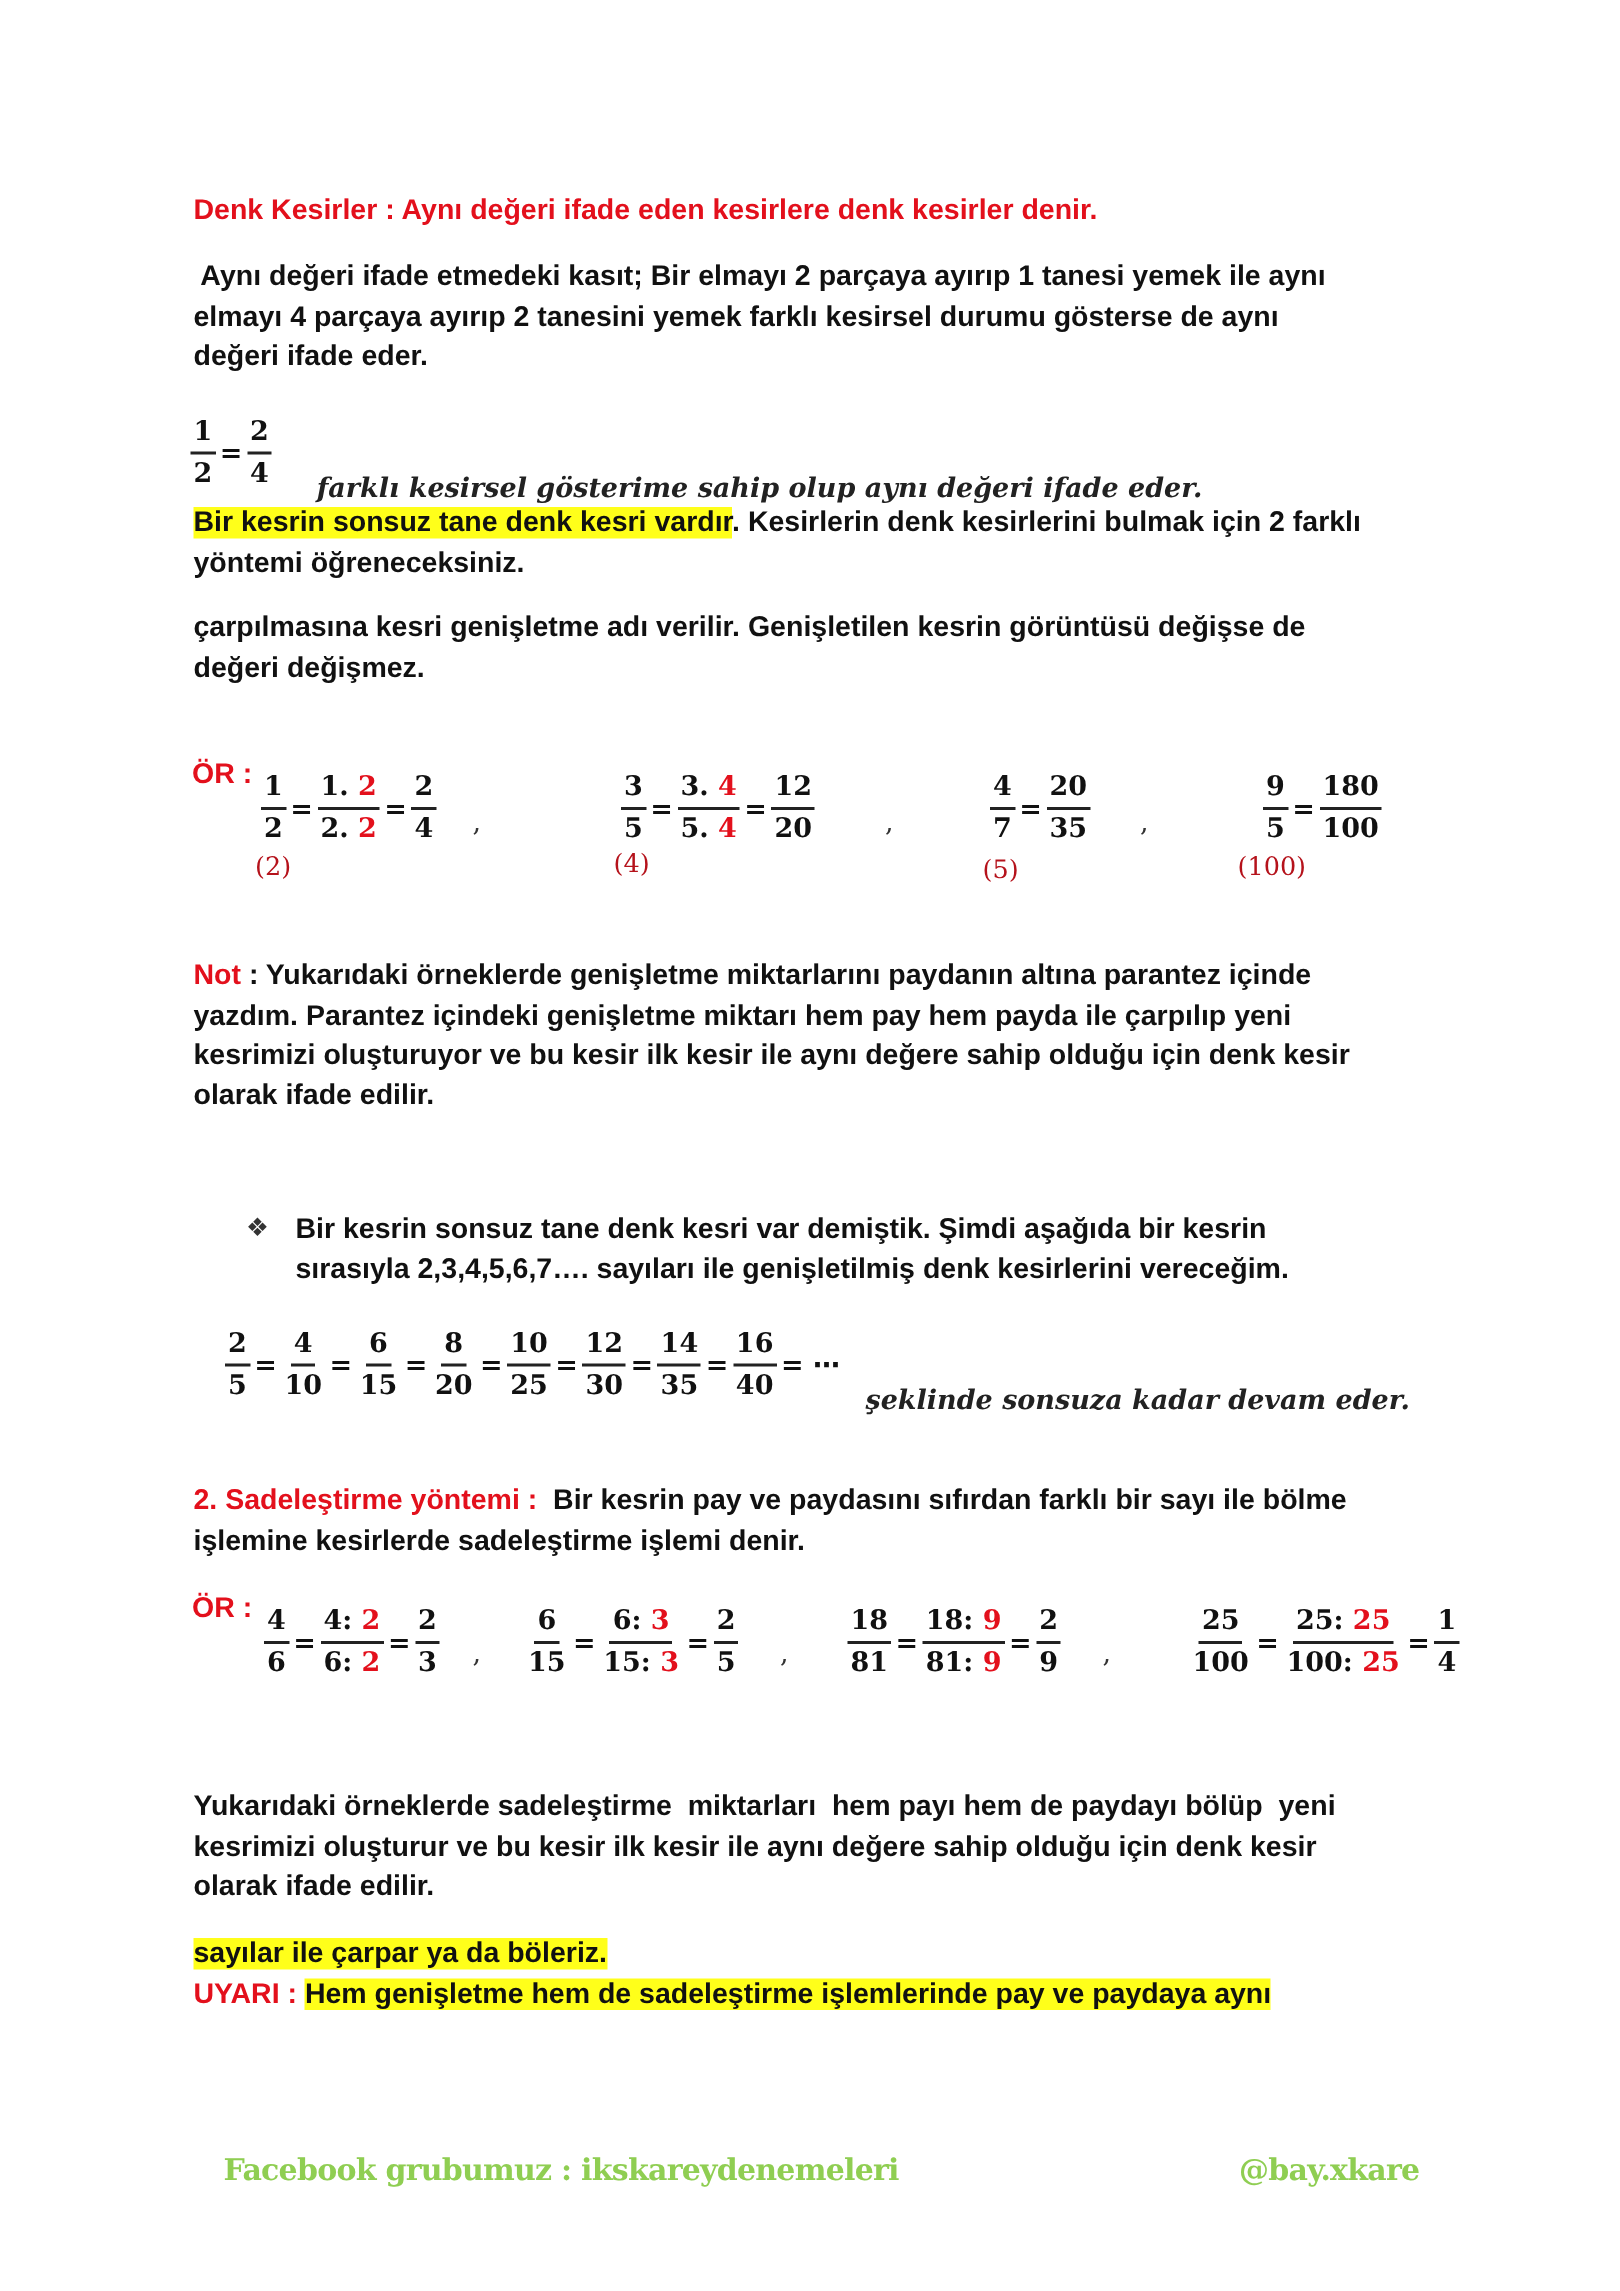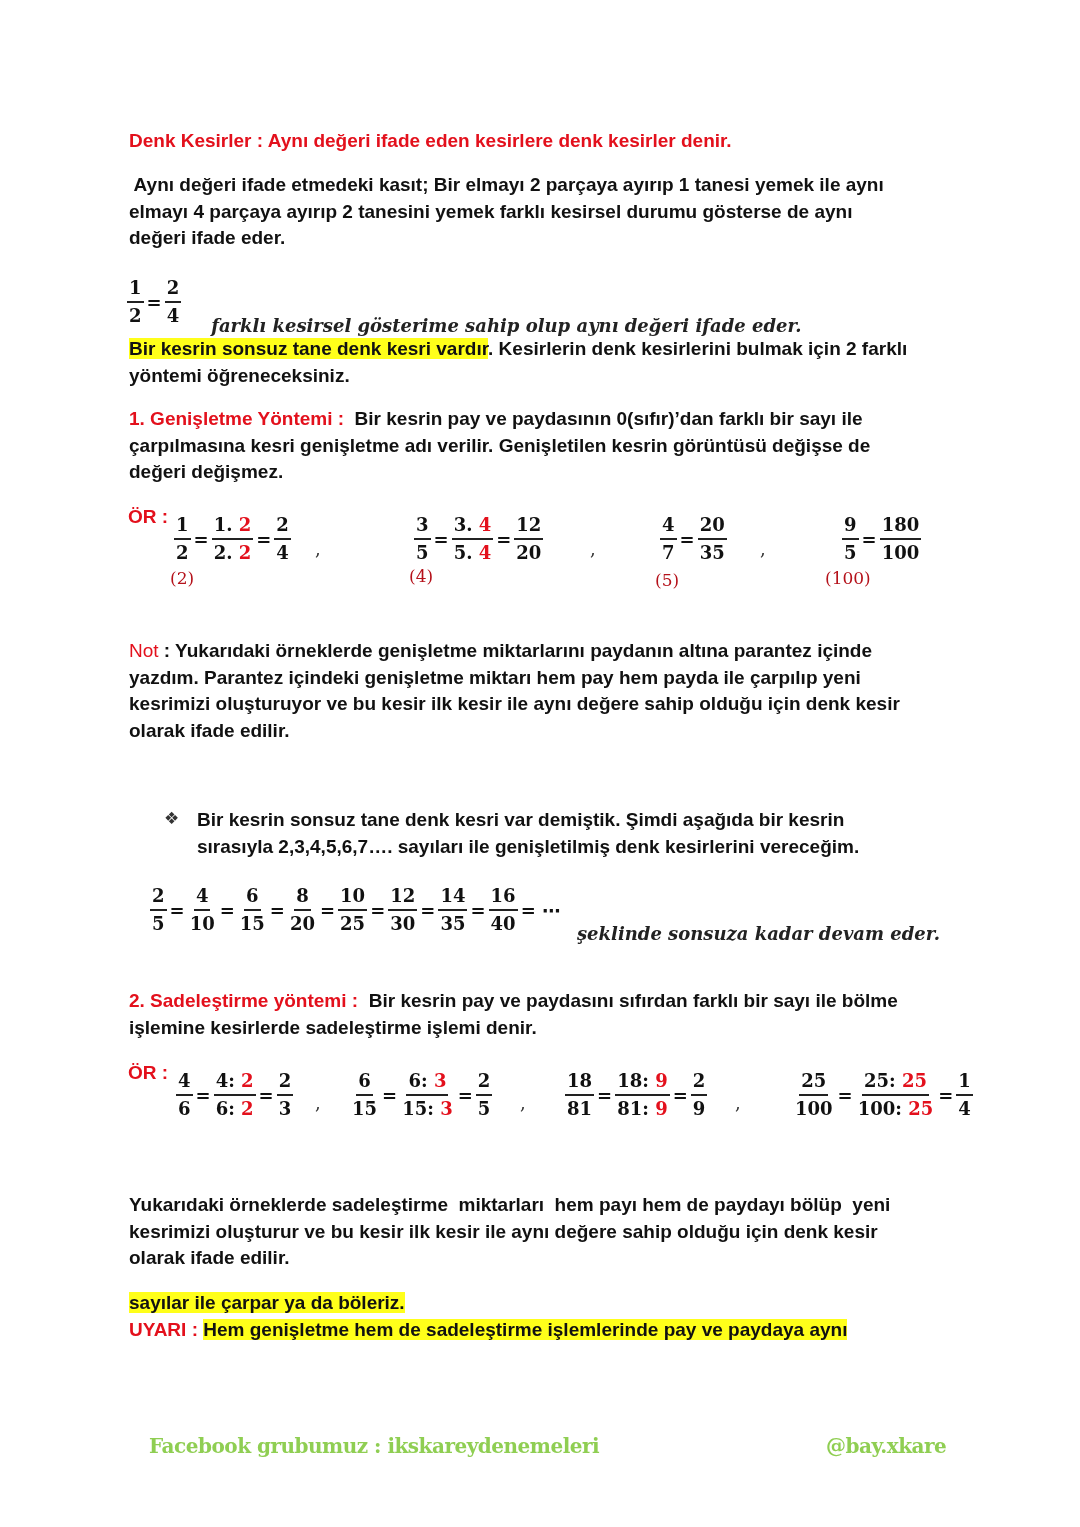--- a/index.html
+++ b/index.html
@@ -50,21 +50,20 @@
     </span>
     <span class="it" style="margin-left:30px;">farklı kesirsel gösterime sahip olup aynı değeri ifade eder.</span>
   </div>
 
   <div class="para sans" style="top:336px;">
     <div><span class="hl">Bir kesrin sonsuz tane denk kesri vardır</span><span>. Kesirlerin denk kesirlerini bulmak için 2 farklı</span></div>
     <div>yöntemi öğreneceksiniz.</div>
   </div>
 
   <div class="para sans" style="top:406px;">
-    <div style="white-space:pre;"><span class="red">1. Genişletme Yöntemi :</span><span>  Bir kesrin pay ve paydasının 0(sıfır)’dan farklı bir sayı ile</span></div>
     <div>çarpılmasına  kesri genişletme adı verilir. Genişletilen kesrin görüntüsü değişse de</div>
     <div>değeri değişmez.</div>
   </div>
 
   <div class="abs sans red" style="left:128px; top:506px;">ÖR :</div>
 
   <div class="row math" style="left:174px; top:514px;">
     <span class="frac">
         <span class="num">1</span>
         <span class="den">2</span>
@@ -123,21 +122,21 @@
       </span>
     <span class="eq">=</span>
     <span class="frac">
         <span class="num">180</span>
         <span class="den">100</span>
       </span>
   </div>
   <div class="paren" style="left:825px; top:568px;">(100)</div>
 
   <div class="para sans" style="top:638px;">
-    <div><span class="red" style="font-weight:normal;margin-top:20px;">Not</span><span> : Yukarıdaki örneklerde genişletme miktarlarını paydanın altına parantez içinde</span></div>
+    <div><span class="red" style="font-weight:bold;margin-top:20px;">Not</span><span> : Yukarıdaki örneklerde genişletme miktarlarını paydanın altına parantez içinde</span></div>
     <div>yazdım. Parantez içindeki genişletme miktarı hem pay hem payda ile çarpılıp yeni</div>
     <div>kesrimizi oluşturuyor ve bu kesir ilk kesir ile aynı değere sahip olduğu için denk kesir</div>
     <div>olarak ifade edilir.</div>
   </div>
 
   <div class="bullet" style="top:808px;">❖</div>
   <div class="abs sans" style="left:197px; top:806px; width:760px; line-height:27px;">
     <div>Bir kesrin sonsuz tane denk kesri var demiştik. Şimdi aşağıda bir kesrin</div>
     <div>sırasıyla 2,3,4,5,6,7…. sayıları  ile genişletilmiş denk kesirlerini vereceğim.</div>
   </div>

